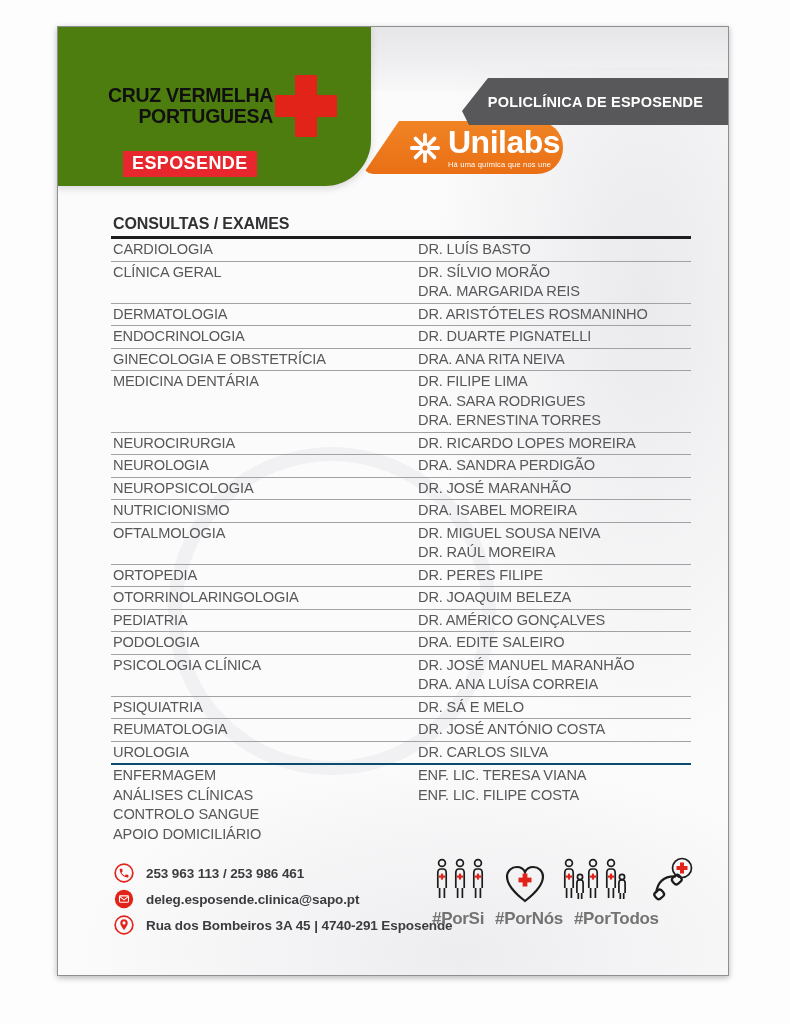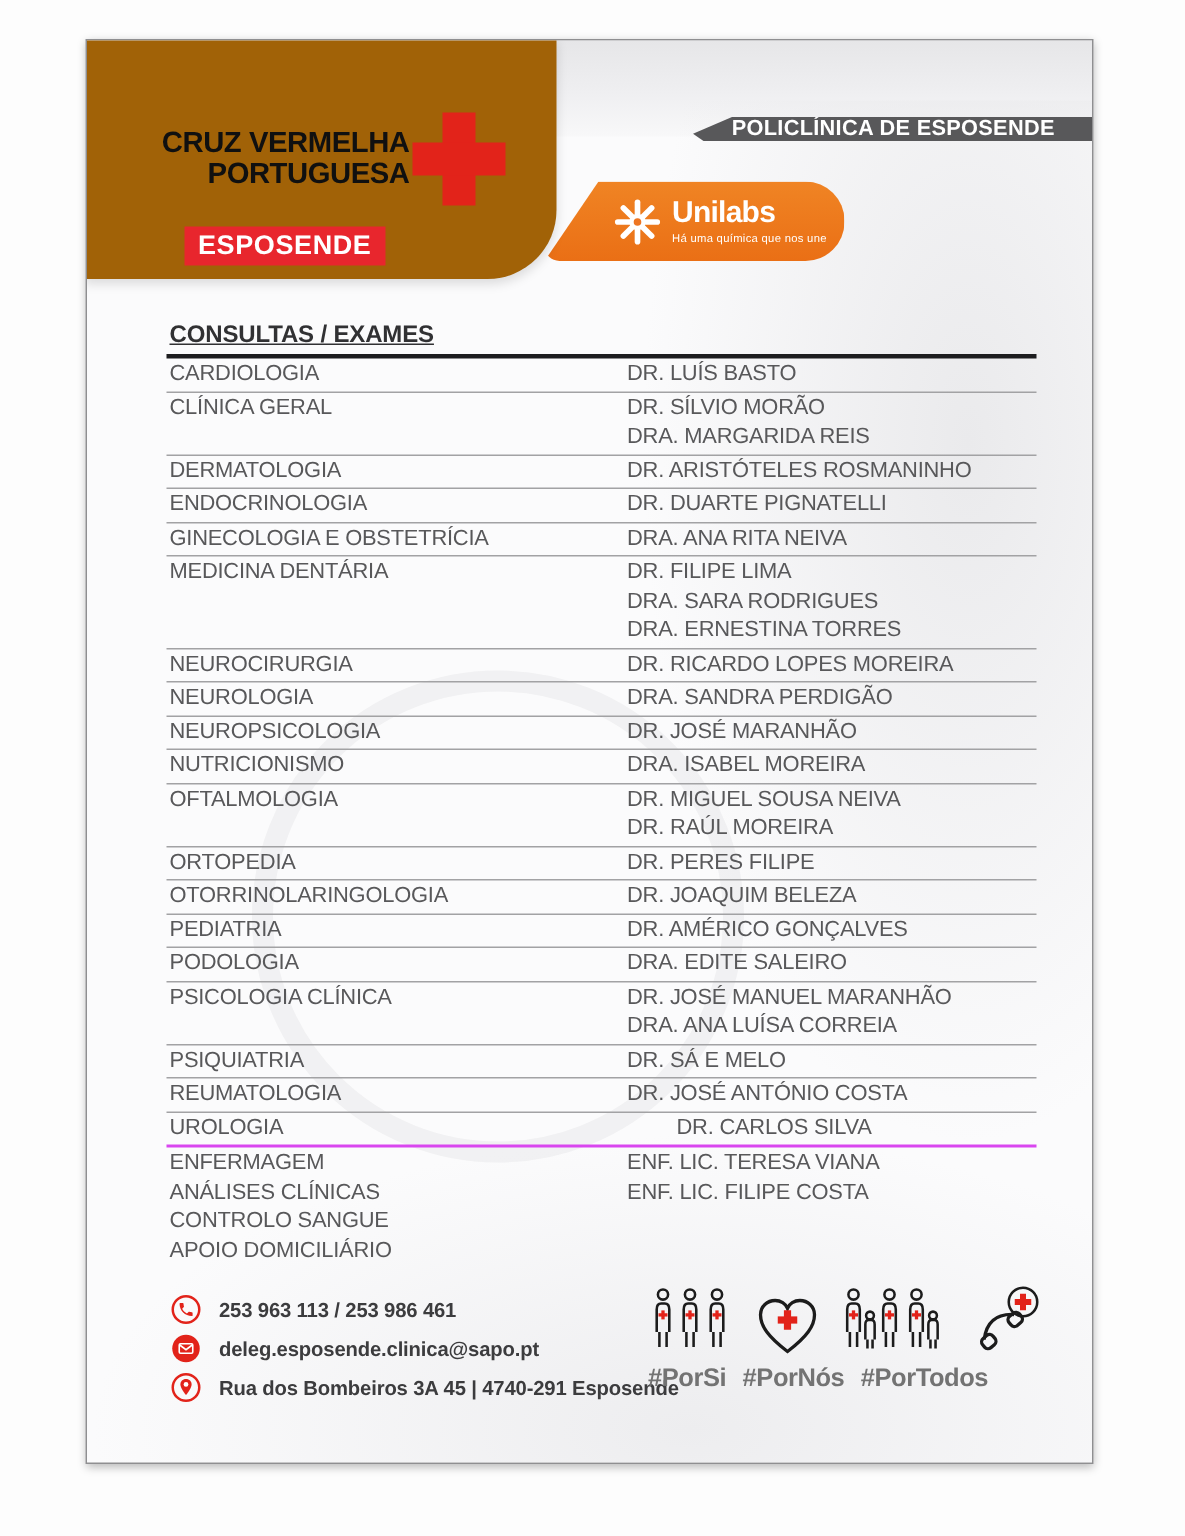--- a/index.html
+++ b/index.html
@@ -12,52 +12,52 @@
   .bg-top{position:absolute;top:0;left:0;right:0;height:64px;
           background:linear-gradient(180deg,#e6e6e8 0%,#efeff1 55%,#f8f8f9 100%);}
   .bg-right{position:absolute;top:40px;right:0;width:330px;height:760px;
           background:radial-gradient(ellipse at 75% 30%,#eaeaec 0%,rgba(250,250,251,0) 62%);}
   .bg-circle{position:absolute;left:110px;top:420px;width:300px;height:300px;border-radius:50%;
           border:14px solid rgba(210,210,214,.25);}
   .bg-bottom{position:absolute;bottom:0;left:0;right:0;height:220px;
           background:radial-gradient(ellipse at 60% 90%,#ededef 0%,rgba(250,250,251,0) 70%);}
 
   
-  .logo-card{position:absolute;left:-2px;top:-2px;width:315px;height:161px;background:#a16207;
+  .logo-card{position:absolute;left:-2px;top:-2px;width:315px;height:161px;background:#4d7c0f;
              border-radius:0 0 46px 0;box-shadow:0 3px 7px rgba(0,0,0,.13);z-index:3;}
   .brand{position:absolute;top:60px;right:98px;text-align:right;font-weight:bold;
          font-size:19.5px;line-height:21px;color:#101010;letter-spacing:-.3px;}
   .cross{position:absolute;left:219px;top:50px;width:62px;height:62px;}
   .cross:before{content:"";position:absolute;left:20px;top:0;width:22px;height:62px;background:#e2231a;}
   .cross:after{content:"";position:absolute;left:0;top:20px;width:62px;height:22px;background:#e2231a;}
   .badge{position:absolute;left:67px;top:126px;background:#e8262d;color:#fff;font-weight:bold;
          font-size:18px;padding:2px 9px 3px;letter-spacing:.4px;}
 
-  .polic{position:absolute;left:404px;top:51px;width:267px;height:16px;background:#58585a;
+  .polic{position:absolute;left:404px;top:51px;width:267px;height:47px;background:#58585a;
          color:#fff;display:flex;align-items:center;justify-content:center;font-weight:bold;
          font-size:14.5px;letter-spacing:.2px;z-index:2;
          clip-path:polygon(26px 0,100% 0,100% 100%,7px 100%,0 70%);}
 
   .unilabs{position:absolute;left:305px;top:94px;width:200px;height:53px;z-index:2;
          background:linear-gradient(180deg,#f08424 0%,#ea6f15 100%);
          border-radius:10px 26px 26px 10px;
          clip-path:polygon(36px 0,100% 0,100% 100%,0 100%);
          display:flex;align-items:center;padding-left:46px;box-sizing:border-box;}
   .uni-ico{width:32px;height:32px;flex:0 0 32px;margin-right:7px;}
   .uni-txt{color:#fff;line-height:1;}
-  .uni-name{font-weight:bold;font-size:20px;letter-spacing:-.5px;}
+  .uni-name{font-weight:bold;font-size:32px;letter-spacing:-.5px;}
   .uni-tag{font-size:7.5px;margin-top:3px;letter-spacing:.2px;}
 
   
   .table{position:absolute;left:53px;top:188px;width:580px;z-index:2;}
   .thead{display:grid;grid-template-columns:305px 1fr;font-weight:bold;font-size:16px;
-         color:#313133;padding-bottom:3px;border-bottom:3px solid #1d1d1f;letter-spacing:-.1px;text-decoration:underline;}
+         color:#313133;padding-bottom:3px;border-bottom:3px solid #1d1d1f;letter-spacing:-.1px;}
   .tgroup{display:grid;grid-template-columns:305px 1fr;padding:1px 0;}
   .tgroup.thin{border-bottom:1px solid #a2a2a4;}
-  .tgroup.thick{border-bottom:2px solid #d946ef;gap:33px;}
+  .tgroup.thick{border-bottom:2px solid #0c4a6e;}
   .tgroup.none{border-bottom:none;}
   .line{height:19.5px;line-height:19.5px;font-size:14.6px;color:#58585a;
         letter-spacing:-.15px;white-space:nowrap;}
   .thead .hcell{padding-left:2px;}
   .specs .line,.docs .line{padding-left:2px;}
 
   
   .contacts{position:absolute;left:56px;top:833px;z-index:2;}
   .crow{display:flex;align-items:center;height:26px;}
   .cicon{width:20px;height:20px;flex:0 0 20px;margin-right:12px;}

